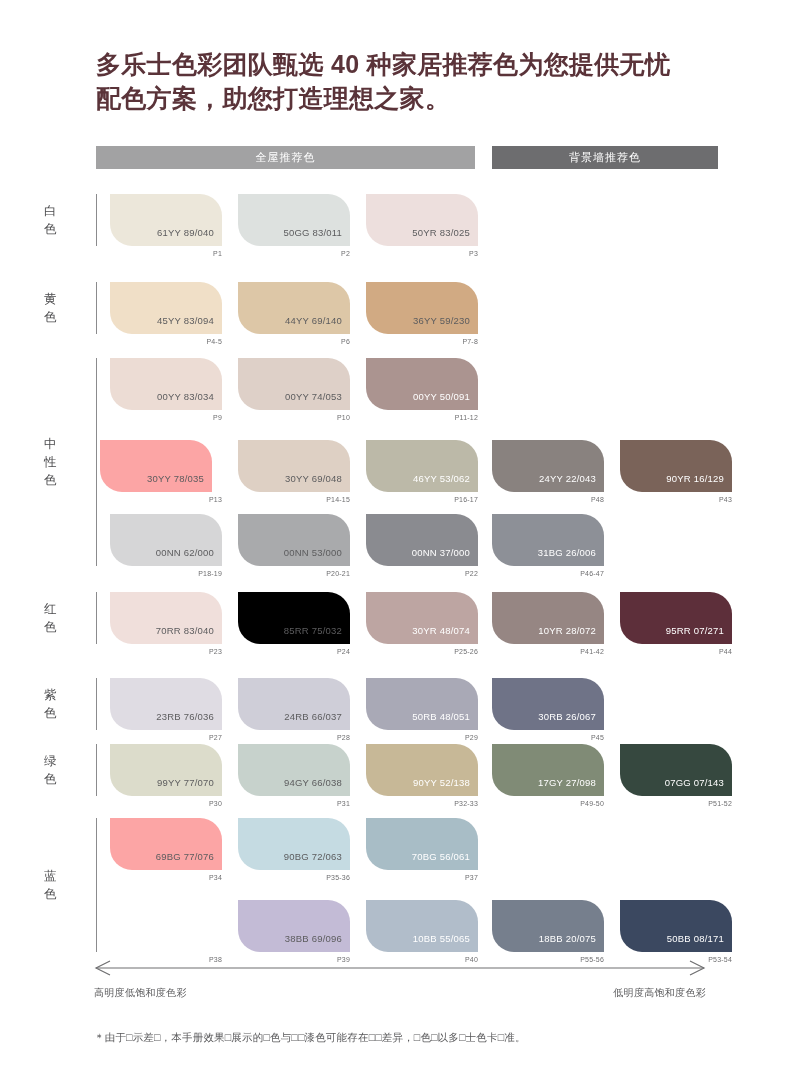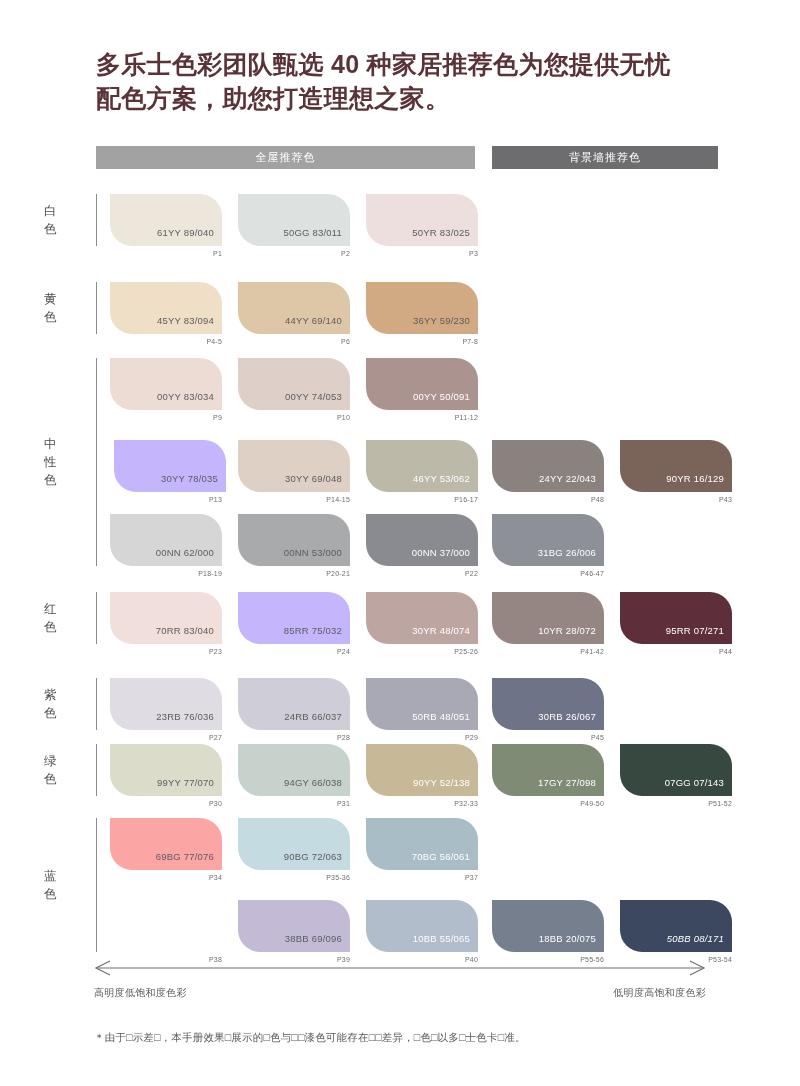--- a/index.html
+++ b/index.html
@@ -198,21 +198,21 @@
     </div>
     <div class="swatch-ref" style="left: 110px; top: 414px;">P9</div>
     <div class="swatch" style="left: 238px; top: 358px; background: rgb(222, 208, 200);">
       <span class="code" style="color: rgb(92, 92, 94);">00YY 74/053</span>
     </div>
     <div class="swatch-ref" style="left: 238px; top: 414px;">P10</div>
     <div class="swatch" style="left: 366px; top: 358px; background: rgb(171, 148, 144);">
       <span class="code" style="color: rgb(255, 255, 255);">00YY 50/091</span>
     </div>
     <div class="swatch-ref" style="left: 366px; top: 414px;">P11-12</div>
-    <div class="swatch" style="left: 114px; top: 440px; background: #c4b5fd;">
+    <div class="swatch" style="left: 100px; top: 440px; background: #fca5a5;">
       <span class="code" style="color: rgb(92, 92, 94);">30YY 78/035</span>
     </div>
     <div class="swatch-ref" style="left: 110px; top: 496px;">P13</div>
     <div class="swatch" style="left: 238px; top: 440px; background: rgb(222, 208, 196);">
       <span class="code" style="color: rgb(92, 92, 94);">30YY 69/048</span>
     </div>
     <div class="swatch-ref" style="left: 238px; top: 496px;">P14-15</div>
     <div class="swatch" style="left: 366px; top: 440px; background: rgb(188, 185, 168);">
       <span class="code" style="color: rgb(255, 255, 255);">46YY 53/062</span>
     </div>
@@ -238,21 +238,21 @@
     </div>
     <div class="swatch-ref" style="left: 366px; top: 570px;">P22</div>
     <div class="swatch" style="left: 492px; top: 514px; background: rgb(141, 144, 151);">
       <span class="code" style="color: rgb(255, 255, 255);">31BG 26/006</span>
     </div>
     <div class="swatch-ref" style="left: 492px; top: 570px;">P46-47</div>
     <div class="swatch" style="left: 110px; top: 592px; background: rgb(240, 223, 219);">
       <span class="code" style="color: rgb(92, 92, 94);">70RR 83/040</span>
     </div>
     <div class="swatch-ref" style="left: 110px; top: 648px;">P23</div>
-    <div class="swatch" style="left: 238px; top: 592px; background: #c4b5fd; text-align: center;">
+    <div class="swatch" style="left: 238px; top: 592px; background: #000000; text-align: center;">
       <span class="code" style="color: rgb(92, 92, 94);">85RR 75/032</span>
     </div>
     <div class="swatch-ref" style="left: 238px; top: 648px;">P24</div>
     <div class="swatch" style="left: 366px; top: 592px; background: rgb(189, 165, 162);">
       <span class="code" style="color: rgb(255, 255, 255);">30YR 48/074</span>
     </div>
     <div class="swatch-ref" style="left: 366px; top: 648px;">P25-26</div>
     <div class="swatch" style="left: 492px; top: 592px; background: rgb(150, 134, 131);">
       <span class="code" style="color: rgb(255, 255, 255);">10YR 28/072</span>
     </div>
@@ -316,21 +316,21 @@
     <div class="swatch-ref" style="left: 238px; top: 956px;">P39</div>
     <div class="swatch" style="left: 366px; top: 900px; background: rgb(177, 189, 202);">
       <span class="code" style="color: rgb(255, 255, 255);">10BB 55/065</span>
     </div>
     <div class="swatch-ref" style="left: 366px; top: 956px;">P40</div>
     <div class="swatch" style="left: 492px; top: 900px; background: rgb(118, 127, 141);">
       <span class="code" style="color: rgb(255, 255, 255);">18BB 20/075</span>
     </div>
     <div class="swatch-ref" style="left: 492px; top: 956px;">P55-56</div>
     <div class="swatch" style="left: 620px; top: 900px; background: rgb(59, 72, 96);">
-      <span class="code" style="color: rgb(255, 255, 255); font-style: italic;">50BB 08/171</span>
+      <span class="code" style="color: rgb(255, 255, 255);">50BB 08/171</span>
     </div>
     <div class="swatch-ref" style="left: 620px; top: 956px;">P53-54</div>
   </div>
 
 <div id="axis-arrow">
   <svg width="612" height="16" viewBox="0 0 612 16" xmlns="http://www.w3.org/2000/svg">
     <line x1="2" y1="8" x2="610" y2="8" stroke="#6f6f71" stroke-width="1.2"></line>
     <polyline points="16,1 2,8 16,15" fill="none" stroke="#6f6f71" stroke-width="1.2"></polyline>
     <polyline points="596,1 610,8 596,15" fill="none" stroke="#6f6f71" stroke-width="1.2"></polyline>
   </svg>

